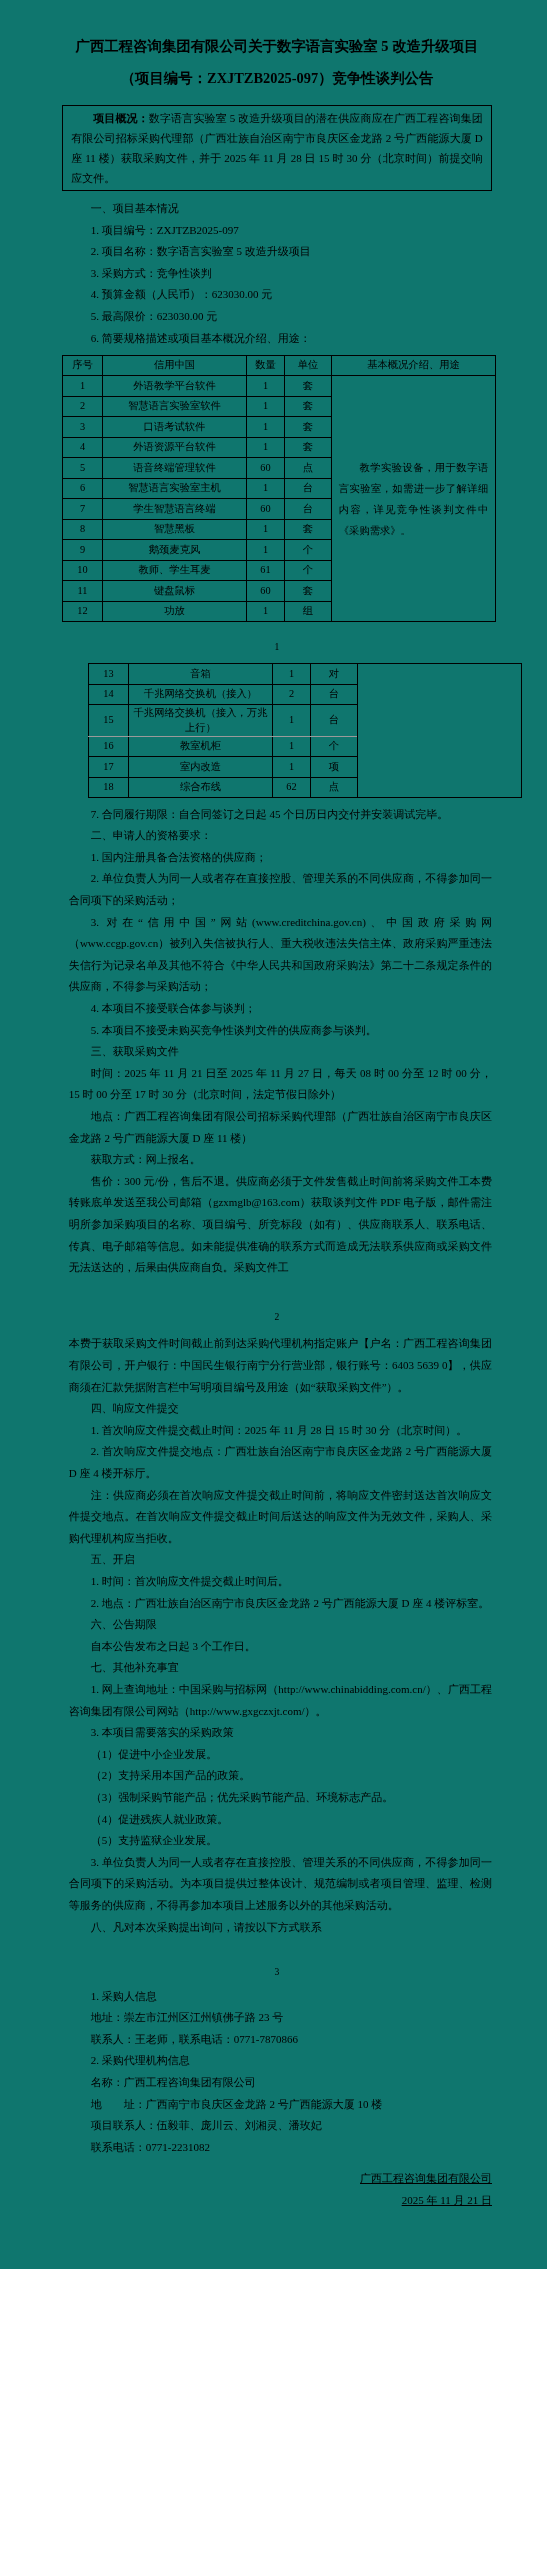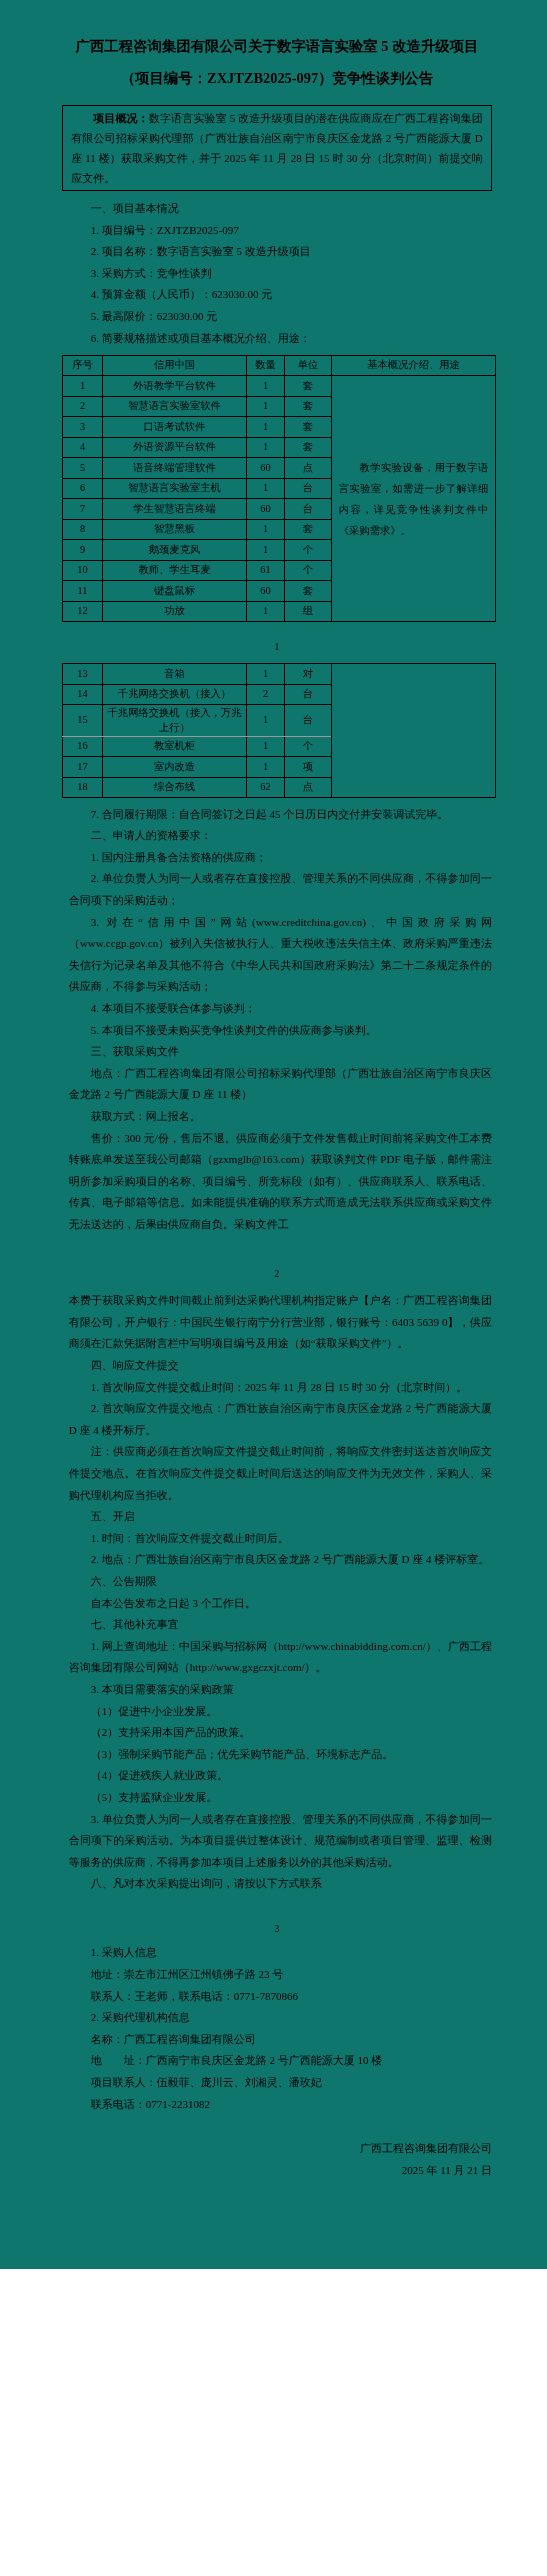--- a/index.html
+++ b/index.html
@@ -15,26 +15,26 @@
   .lbl { font-weight:bold; }
   p.line { margin:0 0 0 6.8px; font-size:11px; line-height:21.6px; text-align:justify; text-indent:2em; }
   p.sec { font-weight:normal; }
   p.cont { text-indent:0; }
   table { border-collapse:collapse; table-layout:fixed; width:433px; font-size:10.3px; margin:5.5px 0 0 0; }
   td,th { border:0.7px solid #000; text-align:center; vertical-align:middle; padding:0.7px 2.7px;
           font-weight:normal; height:20.5px; box-sizing:border-box; line-height:14.4px; word-break:break-all; }
   col.c1{width:40px;} col.c2{width:144px;} col.c3{width:38px;} col.c4{width:47px;} col.c5{width:164px;}
   td.note-cell { text-align:justify; padding:0 6.8px; }
   td.note-cell p { margin:0; text-indent:2em; line-height:21px; font-size:10.3px; text-align:justify; }
-  table.t2 { border-top:1.4px solid #9a9a9a; }
+  table.t2 { border-top:1.4px solid #9a9a9a;margin-left:26px; }
   tr.gray-bottom td { border-bottom:1.4px solid #9a9a9a; }
   p.pagenum { text-align:center; font-size:9.6px; line-height:13.7px; margin:18px 0 9.6px 0; text-indent:0; }
   p.pn2 { margin-top:31.5px; }
   p.pn3 { margin-top:27px; margin-bottom:6.8px; }
-  .sig { margin-top:23px; }
+  .sig { margin-top:10px;text-decoration:underline; }
   .sig p { margin:0 0 0 6.8px; font-size:11px; line-height:21.6px; text-indent:0; text-align:right; }
   .pn4 { position:absolute; left:0; right:0; top:2525px; text-align:center; font-size:9.6px; margin:0; }
 </style>
 </head>
 <body>
 
 <div class="page">
 
   <div class="title">
     <div>广西工程咨询集团有限公司关于数字语言实验室 5 改造升级项目</div>
@@ -201,20 +201,21 @@
   <p class="line" style="margin-top:5.5px">7. 合同履行期限：自合同签订之日起 45 个日历日内交付并安装调试完毕。</p>
 
   <p class="line sec">二、申请人的资格要求：</p>
   <p class="line">1. 国内注册具备合法资格的供应商；</p>
   <p class="line">2. 单位负责人为同一人或者存在直接控股、管理关系的不同供应商，不得参加同一合同项下的采购活动；</p>
   <p class="line">3. 对在“信用中国”网站(www.creditchina.gov.cn)、中国政府采购网（www.ccgp.gov.cn）被列入失信被执行人、重大税收违法失信主体、政府采购严重违法失信行为记录名单及其他不符合《中华人民共和国政府采购法》第二十二条规定条件的供应商，不得参与采购活动；</p>
   <p class="line">4. 本项目不接受联合体参与谈判；</p>
   <p class="line">5. 本项目不接受未购买竞争性谈判文件的供应商参与谈判。</p>
 
   <p class="line sec">三、获取采购文件</p>
+  <p class="line">时间：2025 年 11 月 21 日至 2025 年 11 月 27 日，每天 08 时 00 分至 12 时 00 分，15 时 00 分至 17 时 30 分（北京时间，法定节假日除外）</p>
   <p class="line">地点：广西工程咨询集团有限公司招标采购代理部（广西壮族自治区南宁市良庆区金龙路 2 号广西能源大厦 D 座 11 楼）</p>
   <p class="line">获取方式：网上报名。</p>
   <p class="line">售价：300 元/份，售后不退。供应商必须于文件发售截止时间前将采购文件工本费转账底单发送至我公司邮箱（gzxmglb@163.com）获取谈判文件 PDF 电子版，邮件需注明所参加采购项目的名称、项目编号、所竞标段（如有）、供应商联系人、联系电话、传真、电子邮箱等信息。如未能提供准确的联系方式而造成无法联系供应商或采购文件无法送达的，后果由供应商自负。采购文件工</p>
 
   <p class="pagenum pn2">2</p>
 
   <p class="line cont">本费于获取采购文件时间截止前到达采购代理机构指定账户【户名：广西工程咨询集团有限公司，开户银行：中国民生银行南宁分行营业部，银行账号：6403 5639 0】，供应商须在汇款凭据附言栏中写明项目编号及用途（如“获取采购文件”）。</p>
 
   <p class="line sec">四、响应文件提交</p>
   <p class="line">1. 首次响应文件提交截止时间：2025 年 11 月 28 日 15 时 30 分（北京时间）。</p>

